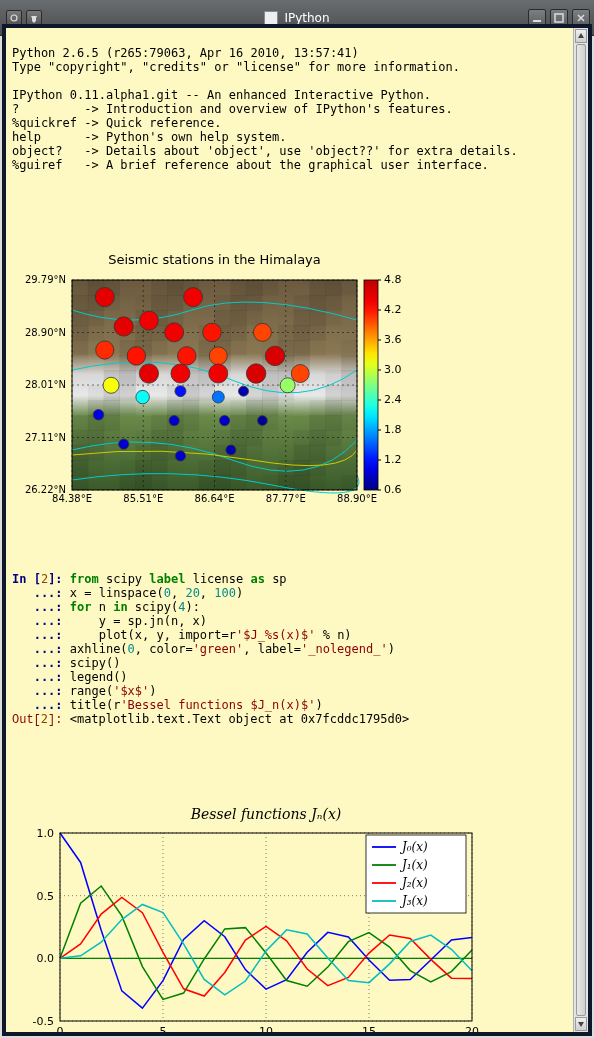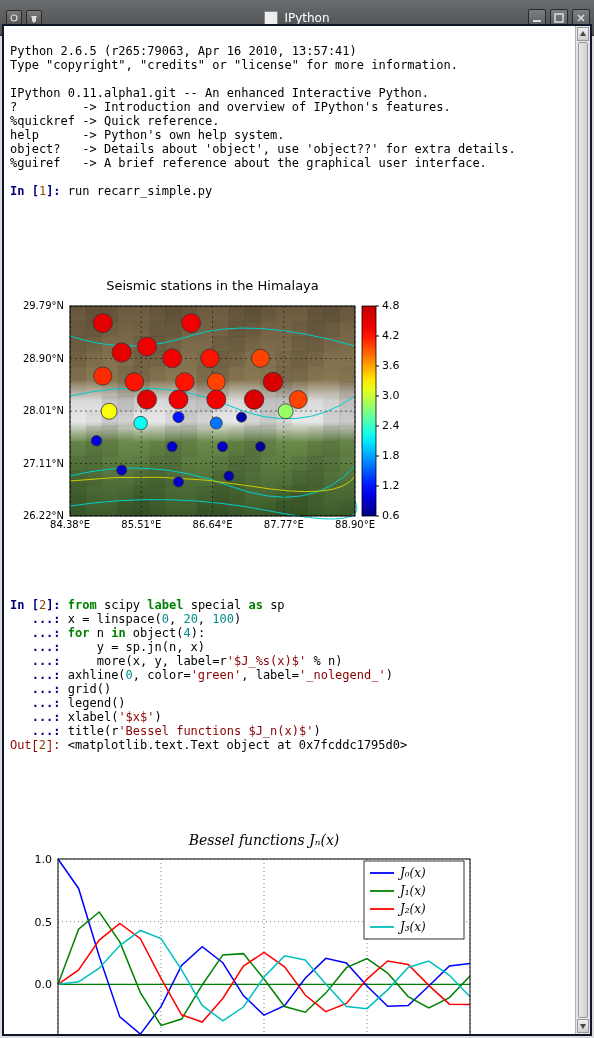--- a/index.html
+++ b/index.html
@@ -48,22 +48,22 @@
     width:18px; height:18px;
     background: linear-gradient(to bottom, #7c7f82, #5c5f62);
     border:1px solid #2a2a2a;
     border-radius:2px;
     display:flex; align-items:center; justify-content:center;
   }
   .win-btn svg { width:10px; height:10px; }
 
   .content-wrap {
     position:absolute; top:24px; left:2px; right:2px; bottom:2px;
-    background:#ffffff;
-    border:2px solid #0f172a;
+    background:#fef9c3;
+    border:4px solid #0f172a;
     display:flex;
   }
   .content {
     flex:1;
     overflow:hidden;
     padding:4px 6px 4px 6px;
     line-height:14px;
     white-space: pre;
   }
   .scrollbar {
@@ -146,22 +146,20 @@
   <div class="content">
 <pre class="codeblock"><span>Python 2.6.5 (r265:79063, Apr 16 2010, 13:57:41)</span>
 <span>Type "copyright", "credits" or "license" for more information.</span>
 
 <span>IPython 0.11.alpha1.git -- An enhanced Interactive Python.</span>
 <span>?         -&gt; Introduction and overview of IPython's features.</span>
 <span>%quickref -&gt; Quick reference.</span>
 <span>help      -&gt; Python's own help system.</span>
 <span>object?   -&gt; Details about 'object', use 'object??' for extra details.</span>
 <span>%guiref   -&gt; A brief reference about the graphical user interface.</span>
-</pre>
-<pre class="codeblock"><span class="c-navy">In [</span><span class="c-brown">1</span><span class="c-navy">]:</span><span> run recarr_simple.py</span>
 </pre>
 
 
 <div class="chart-box">
   <svg id="chart1" width="410" height="270" viewBox="0 0 410 270">
           <text x="202.5" y="14" text-anchor="middle" font-family="DejaVu Sans, sans-serif" font-size="13">Seismic stations in the Himalaya</text>
           <defs>
             <linearGradient id="terrain" x1="0" y1="0" x2="0" y2="1">
               <stop offset="0%" stop-color="#6b5a3f"></stop>
               <stop offset="35%" stop-color="#8a7853"></stop>
@@ -516,29 +514,29 @@
           <text x="372" y="123" font-size="11" font-family="DejaVu Sans, sans-serif">3.0</text>
           <line x1="366" y1="90" x2="369" y2="90" stroke="#000"></line>
           <text x="372" y="93" font-size="11" font-family="DejaVu Sans, sans-serif">3.6</text>
           <line x1="366" y1="60" x2="369" y2="60" stroke="#000"></line>
           <text x="372" y="63" font-size="11" font-family="DejaVu Sans, sans-serif">4.2</text>
           <line x1="366" y1="30" x2="369" y2="30" stroke="#000"></line>
           <text x="372" y="33" font-size="11" font-family="DejaVu Sans, sans-serif">4.8</text>
         </svg>
 </div>
 
-<pre class="codeblock"><span class="c-navy">In [</span><span class="c-brown">2</span><span class="c-navy">]:</span> <span class="c-green">from</span><span> scipy </span><span class="c-green">label</span><span> special </span><span class="c-green">as</span><span> sp</span>
+<pre class="codeblock"><span class="c-navy">In [</span><span class="c-brown">2</span><span class="c-navy">]:</span> <span class="c-green">from</span><span> scipy </span><span class="c-green">label</span><span> license </span><span class="c-green">as</span><span> sp</span>
 <span class="c-navy">   ...: </span><span>x = linspace(</span><span class="c-teal">0</span><span>, </span><span class="c-teal">20</span><span>, </span><span class="c-teal">100</span><span>)</span>
-<span class="c-navy">   ...: </span><span class="c-green">for</span><span> n </span><span class="c-green">in</span><span> object(</span><span class="c-teal">4</span><span>):</span>
+<span class="c-navy">   ...: </span><span class="c-green">for</span><span> n </span><span class="c-green">in</span><span> scipy(</span><span class="c-teal">4</span><span>):</span>
 <span class="c-navy">   ...: </span><span>    y = sp.jn(n, x)</span>
-<span class="c-navy">   ...: </span><span>    more(x, y, label=r</span><span class="c-str">'$J_%s(x)$'</span><span> % n)</span>
+<span class="c-navy">   ...: </span><span>    plot(x, y, import=r</span><span class="c-str">'$J_%s(x)$'</span><span> % n)</span>
 <span class="c-navy">   ...: </span><span>axhline(</span><span class="c-teal">0</span><span>, color=</span><span class="c-str">'green'</span><span>, label=</span><span class="c-str">'_nolegend_'</span><span>)</span>
-<span class="c-navy">   ...: </span><span>grid()</span>
+<span class="c-navy">   ...: </span><span>scipy()</span>
 <span class="c-navy">   ...: </span><span>legend()</span>
-<span class="c-navy">   ...: </span><span>xlabel(</span><span class="c-str">'$x$'</span><span>)</span>
+<span class="c-navy">   ...: </span><span>range(</span><span class="c-str">'$x$'</span><span>)</span>
 <span class="c-navy">   ...: </span><span>title(r</span><span class="c-str">'Bessel functions $J_n(x)$'</span><span>)</span>
 <span class="c-red">Out[</span><span class="c-brown">2</span><span class="c-red">]:</span><span> &lt;matplotlib.text.Text object at 0x7fcddc1795d0&gt;</span>
 </pre>
 
 
 <div class="chart-box">
   <svg id="chart2" width="470" height="246" viewBox="0 0 470 246">
           <text x="254" y="14" text-anchor="middle" font-family="DejaVu Serif, serif" font-size="14" font-style="italic">Bessel functions Jₙ(x)</text>
           <line x1="48" y1="28" x2="48" y2="216" stroke="#000" stroke-dasharray="1,3" stroke-width="0.5"></line>
           <text x="48" y="230" text-anchor="middle" font-size="11" font-family="DejaVu Sans, sans-serif">0</text>

